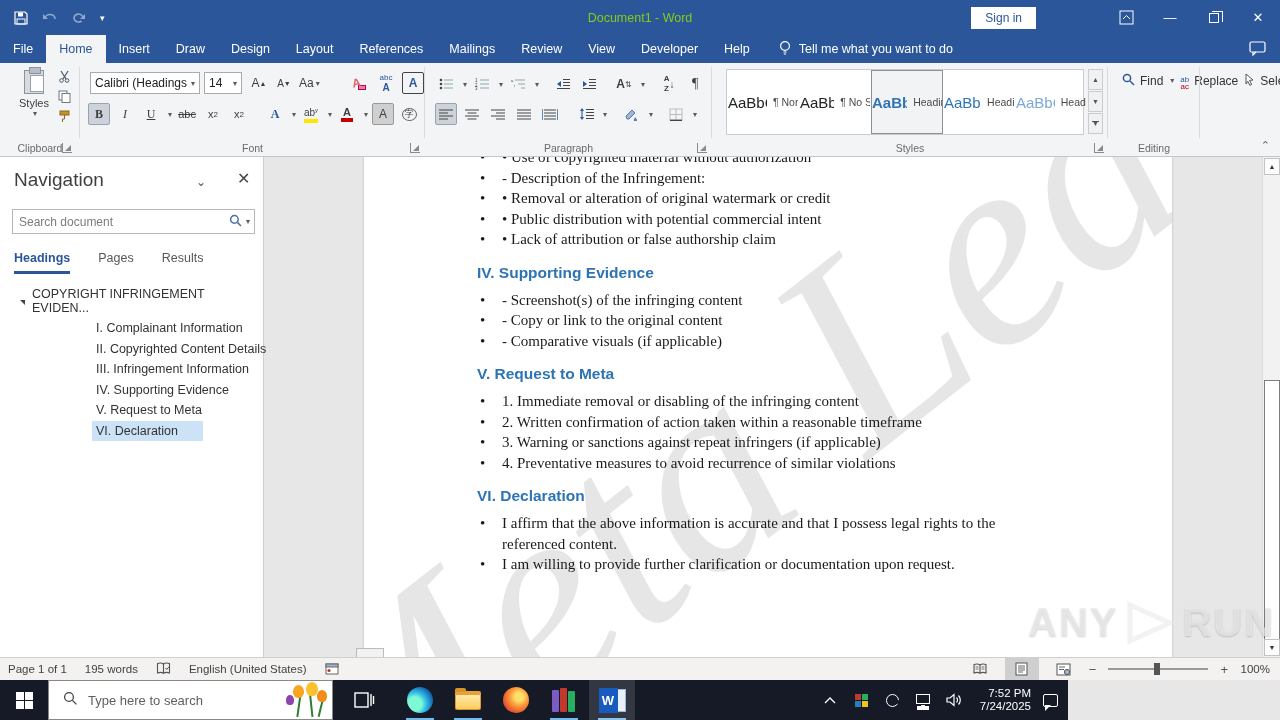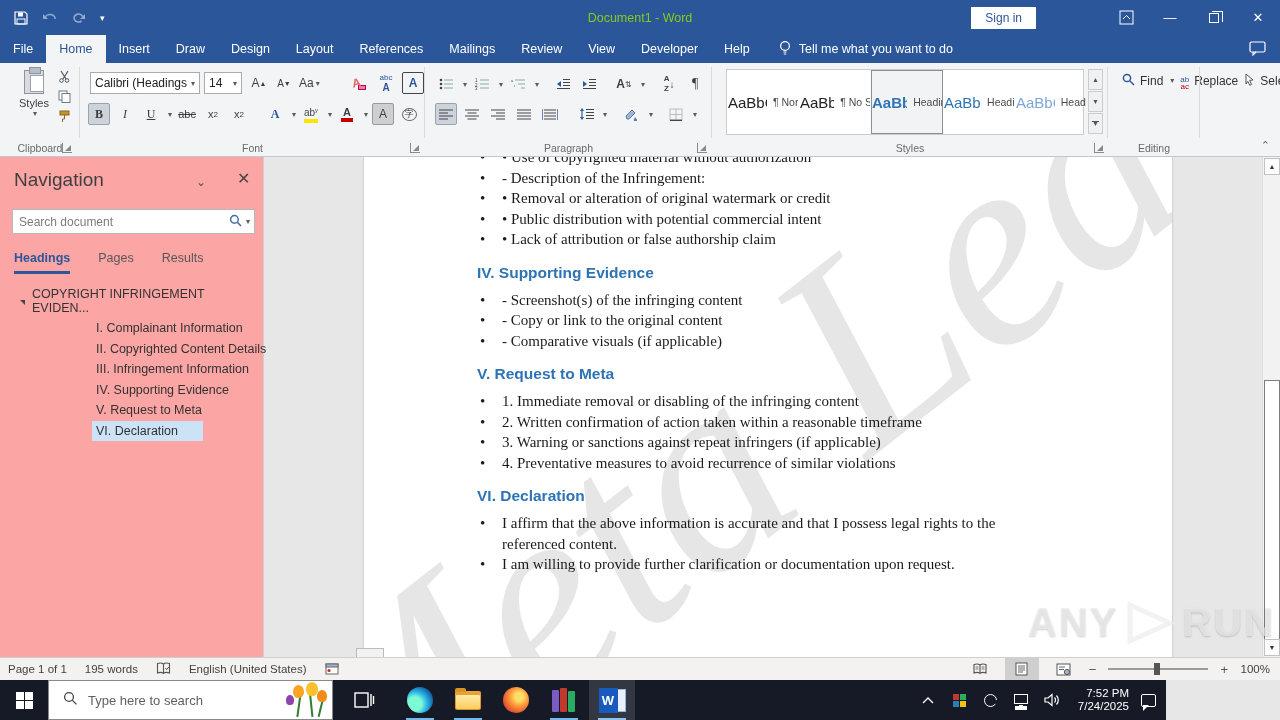--- a/index.html
+++ b/index.html
@@ -65,21 +65,21 @@
   .sty.s-h2 .prev{color:#2e74b5;}
   .sty.s-h3 .prev{color:#7da7d8;}
   .sty-scroll{position:absolute;left:376px;top:6px;width:15px;display:flex;flex-direction:column;gap:1px;}
   .sty-scroll div{height:21px;background:#f0f1f3;border:1px solid #c9ccd1;display:flex;align-items:center;justify-content:center;font-size:7px;color:#555;}
   
   .edit-rows{position:absolute;left:14px;top:8px;display:flex;flex-direction:row;gap:6px;font-size:12px;color:#333;}
   .edit-rows>div{display:flex;align-items:center;gap:5px;}
   .ribbon-collapse{position:absolute;right:10px;bottom:4px;color:#666;font-size:11px;}
 
   
-  .navpane{position:absolute;left:0;top:157px;width:264px;height:500px;background:#fca5a5;border-right:1px solid #cfcfcf;}
+  .navpane{position:absolute;left:0;top:157px;width:264px;height:500px;background:#ffffff;border-right:1px solid #cfcfcf;}
   .nav-title{position:absolute;left:14px;top:12px;font-size:19px;color:#3f3f3f;}
   .nav-chev{position:absolute;left:196px;top:18px;color:#555;font-size:12px;}
   .nav-close{position:absolute;left:237px;top:12px;color:#444;font-size:16px;}
   .nav-search{position:absolute;left:12px;top:52px;width:243px;height:25px;background:#fff;border:1px solid #b8b8b8;display:flex;align-items:center;}
   .nav-search input{border:none;outline:none;flex:1;font-size:12px;padding:0 6px;color:#333;background:transparent;font-family:"Liberation Sans",sans-serif;}
   .nav-search input::placeholder{color:#7c7c7c;}
   .nav-search .mag{margin-right:2px;}
   .nav-search .caret{margin-right:4px;}
   .nav-tabs{position:absolute;left:14px;top:94px;display:flex;gap:28px;font-size:12.5px;color:#585858;}
   .nav-tab{padding-bottom:6px;}
@@ -111,21 +111,21 @@
   .statusbar{position:absolute;left:0;top:657px;width:1280px;height:23px;background:#f3f2f1;border-top:1px solid #d0d0d0;display:flex;align-items:center;font-size:11.5px;color:#424242;}
   .sb-left{display:flex;align-items:center;gap:18px;padding-left:8px;}
   .sb-right{margin-left:auto;display:flex;align-items:center;gap:8px;padding-right:10px;}
   .viewbtn{width:34px;height:22px;display:flex;align-items:center;justify-content:center;}
   .viewbtn.on{background:#cfcfcf;}
   .zoom-track{position:relative;width:100px;height:2px;background:#9a9a9a;margin:0 4px;}
   .zoom-thumb{position:absolute;left:46px;top:-5px;width:6px;height:12px;background:#555;}
   .zoom-sign{font-size:13px;color:#555;}
 
   
-  .taskbar{position:absolute;left:0;top:680px;width:1166px;height:40px;background:#151a26;display:flex;align-items:stretch;}
+  .taskbar{position:absolute;left:0;top:680px;width:1068px;height:40px;background:#151a26;display:flex;align-items:stretch;}
   .tb-btn{width:48px;display:flex;align-items:center;justify-content:center;position:relative;}
   .winlogo{display:grid;grid-template-columns:8px 8px;grid-template-rows:8px 8px;gap:1px;}
   .winlogo span{background:#fff;}
   .tb-search{width:285px;background:#fff;border:1px solid #888;display:flex;align-items:center;position:relative;}
   .tb-search input{border:none;outline:none;flex:1;font-size:13px;color:#444;padding:0 4px;background:transparent;font-family:"Liberation Sans",sans-serif;}
   .tb-search input::placeholder{color:#5f5f5f;}
   .tb-search .mag{margin-left:14px;margin-right:6px;}
   .flowers{position:relative;width:46px;height:38px;margin-right:2px;}
   .petal{position:absolute;border-radius:50% 50% 45% 45%;}
   .stem{position:absolute;width:2px;background:#2f7d32;}

